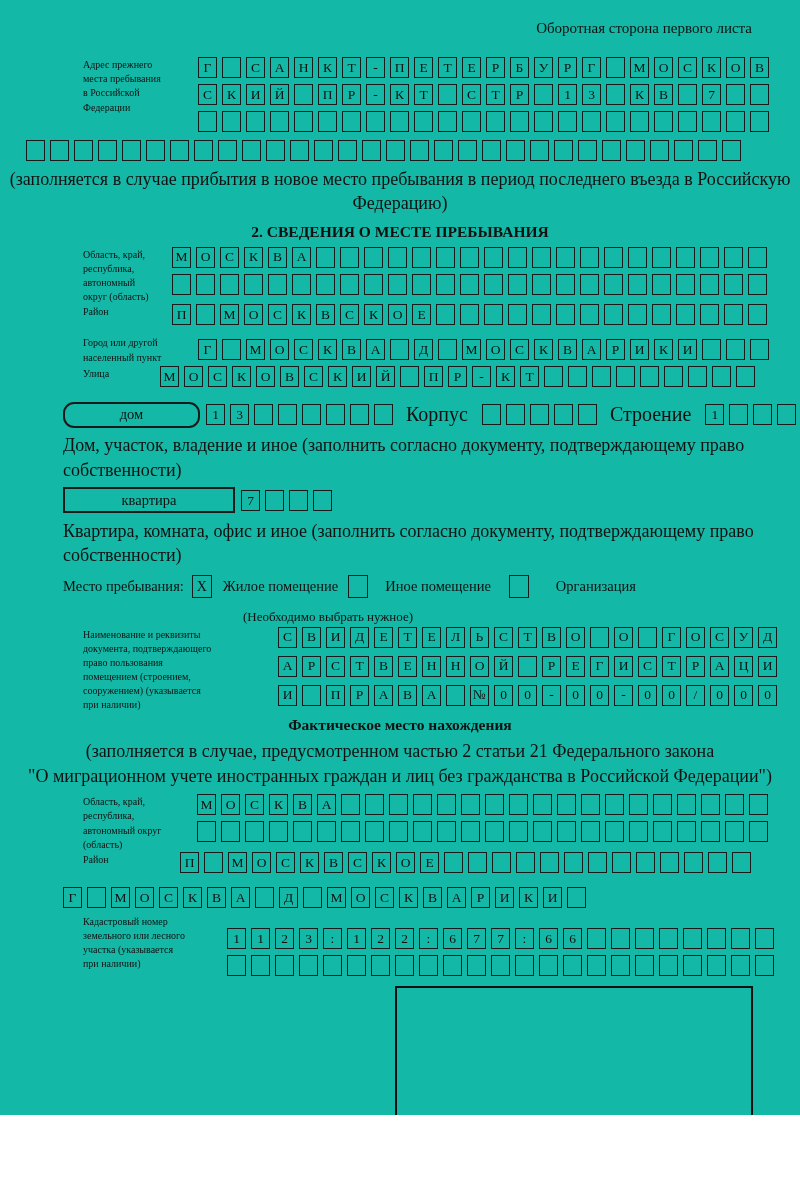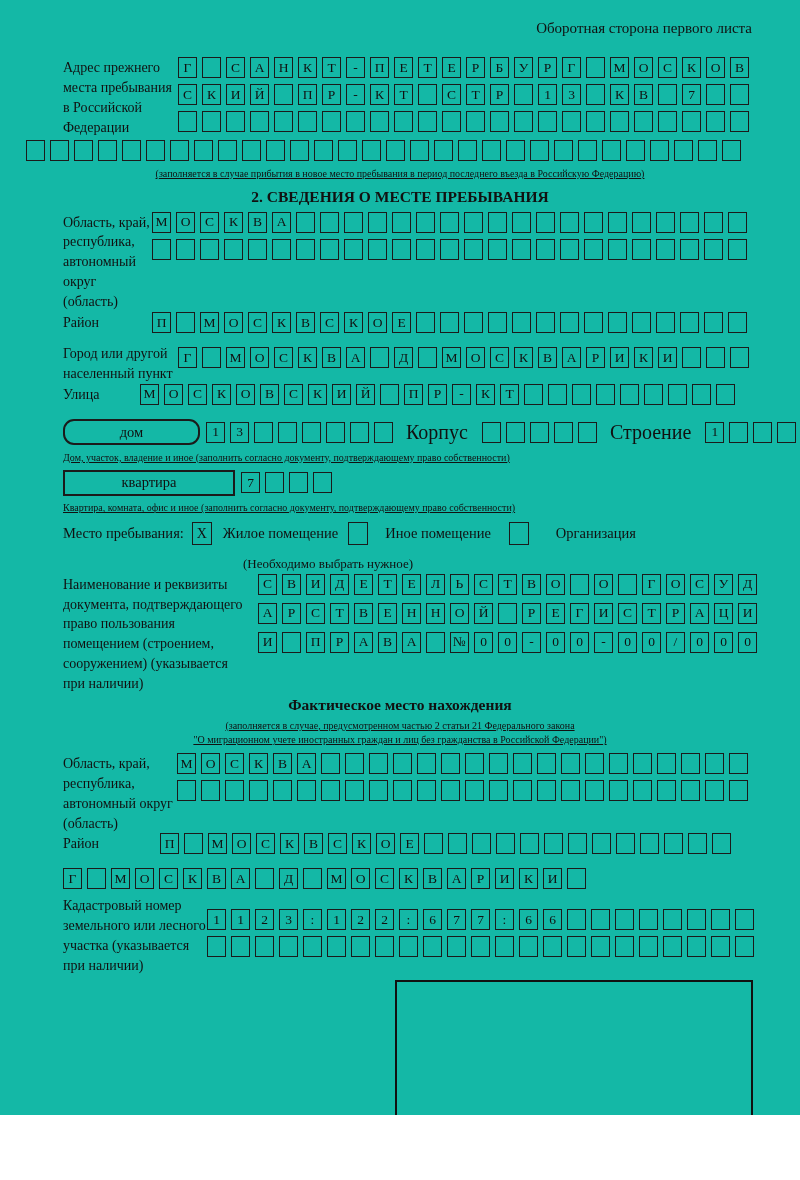--- a/index.html
+++ b/index.html
@@ -13,39 +13,40 @@
     color:#111;
     overflow:hidden;
   }
   .header-note{
     padding:20px 48px 0 0;
     text-align:right;
     font-size:15px;
   }
   .frow{display:flex;align-items:flex-start;}
   .lbl{
-    font-size:14px;line-height:1.42;
+    font-size:10px;line-height:1.42;
     white-space:pre-line;
     flex:none;
     padding-top:1px;
+    margin-left:20px;
   }
   .w115{width:115px}.w89{width:89px}.w77{width:77px}.w195{width:195px}
   .w114{width:114px}.w97{width:97px}.w167{width:167px}.w144{width:144px}
   .cellrow{display:flex;height:21px;margin-bottom:6px;}
   .cell{
     box-sizing:border-box;flex:none;
     width:19px;height:21px;
     border:1.8px solid #1b1b1b;
     margin-right:5px;
     display:flex;align-items:center;justify-content:center;
     font-size:13.5px;line-height:1;
   }
   .fullrow{margin-left:-37px;margin-top:2px;}
   .centerline{margin-left:-63px;width:800px;text-align:center;}
-  .note{font-size:10px;line-height:1.35;margin-top:5px;text-decoration:underline;}
+  .note{font-size:18px;line-height:1.35;margin-top:5px;}
   .sec-title{font-size:15.5px;font-weight:bold;margin-top:7px;}
   .mt6{margin-top:6px}.mt4{margin-top:4px}
   .widebox{
     box-sizing:border-box;flex:none;
     height:26px;border:2px solid #1b1b1b;
     display:flex;align-items:center;justify-content:center;
     font-size:14.5px;
   }
   .w-dom{width:137px;border-radius:11px;}
   .w-kv{width:172px;}

